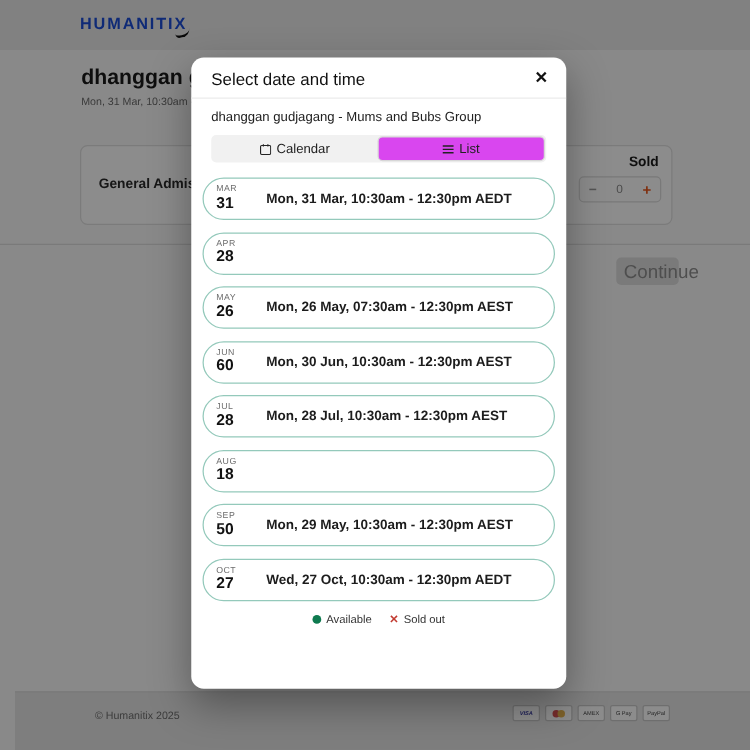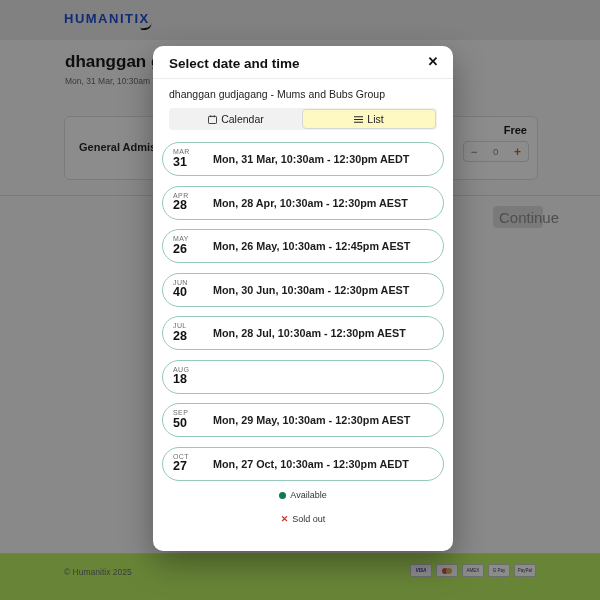--- a/index.html
+++ b/index.html
@@ -23,75 +23,75 @@
   .ticket-price{position:absolute;right:10px;top:7px;font-size:11px;font-weight:700;color:#1a1a1a;}
   .stepper{position:absolute;right:8px;top:24px;width:66px;height:21px;border:1px solid #dcdcdc;
     border-radius:4px;background:#fff;display:flex;align-items:center;justify-content:space-between;
     padding:0 7px;box-sizing:border-box;}
   .stepper .minus{color:#9a9a9a;font-size:11px;font-weight:700;}
   .stepper .qty{color:#8a8a8a;font-size:9.5px;}
   .stepper .plus{color:#e8571c;font-size:12px;font-weight:700;}
   .section-divider{position:absolute;left:0;right:0;top:195px;border-top:1px solid #dedede;}
   .continue-btn{position:absolute;left:493px;top:206px;width:50px;height:22px;background:#dedede;
     border:none;border-radius:4px;font-size:15px;color:#8f8f8f;font-family:inherit;}
-  .site-footer{position:absolute;left:0;right:0;top:553px;height:47px;background:#bef264;border-top:1px solid #dddddd;}
+  .site-footer{position:absolute;left:12px;right:0;top:553px;height:47px;background:#e5e5e5;border-top:1px solid #dddddd;}
   .copyright{position:absolute;left:64px;top:13px;font-size:8.5px;color:#6f6f6f;}
   .payments{position:absolute;right:64px;top:10px;display:flex;gap:4px;}
   .pay-badge{min-width:16px;height:11px;background:#fff;border:1px solid #c9c9c9;border-radius:2px;
     display:flex;align-items:center;justify-content:center;font-size:4.5px;color:#444;padding:0 2px;}
   .pay-badge.visa{font-style:italic;font-weight:800;color:#30339b;}
   .mc-circles{display:flex;}
   .mc-circles i{width:6px;height:6px;border-radius:50%;display:block;}
   .mc-circles i:first-child{background:#d65151;}
   .mc-circles i:last-child{background:#e6b34e;margin-left:-2px;}
   
   .overlay{position:absolute;inset:0;background:rgba(0,0,0,0.45);}
   
   .modal{position:absolute;left:153px;top:46px;width:300px;height:505px;background:#ffffff;
     border-radius:10px;box-shadow:0 12px 32px rgba(0,0,0,0.35);box-sizing:border-box;overflow:hidden;}
   .modal-header{position:relative;height:32px;border-bottom:1px solid #ececec;}
-  .modal-title{position:absolute;left:16px;top:10px;font-size:13.5px;font-weight:700;color:#111;}
+  .modal-title{position:absolute;left:16px;top:10px;font-size:13.5px;font-weight:400;color:#111;}
   .modal-close{position:absolute;right:10px;top:6px;width:20px;height:20px;border:none;background:transparent;
     font-size:13px;font-weight:700;color:#111;line-height:20px;text-align:center;padding:0;}
   .modal-sub{margin:9px 16px 0;font-size:10.5px;color:#222;}
   .tab-bar{margin:8px 16px 12px;height:22px;background:#f1f1f1;border-radius:4px;display:flex;
     box-sizing:border-box;padding:1px;}
   .tab{flex:1;display:flex;align-items:center;justify-content:center;gap:4px;font-size:10.5px;
     color:#222;border-radius:4px;background:transparent;border:none;font-family:inherit;}
-  .tab.active{background:#fef9c3;border:1px solid #d7d7d7;}
+  .tab.active{background:#d946ef;border:1px solid #d7d7d7;}
   .tab .ticon{display:inline-flex;align-items:center;}
   .date-list{margin:9px 9px 0;}
   .date-row{height:34px;border:1px solid #94c9bb;border-radius:17px;margin-bottom:9.5px;
     display:flex;align-items:center;padding:16px 10px;box-sizing:border-box;background:#fff;}
   .dr-cal{width:30px;display:flex;flex-direction:column;align-items:flex-start;line-height:1.1;}
   .dr-month{font-size:7px;color:#6d6d6d;letter-spacing:.4px;}
   .dr-day{font-size:12.5px;font-weight:700;color:#111;}
   .dr-label{margin-left:10px;font-size:10.8px;font-weight:600;color:#1c1c1c;white-space:nowrap;}
-  .legend{display:flex;align-items:center;justify-content:center;gap:14px;margin-top:2px;flex-direction:column;}
+  .legend{display:flex;align-items:center;justify-content:center;gap:14px;margin-top:2px;}
   .legend-item{display:flex;align-items:center;gap:4px;font-size:9px;color:#333;}
   .dot{width:7px;height:7px;border-radius:50%;background:#0e7a4f;}
   .cross{color:#c23a30;font-size:9px;font-weight:700;}
 </style>
 </head>
 <body>
 
 <div class="page">
   <div class="site-header">
     <div class="logo">
       <span>humanitix</span>
       <span class="swoosh"></span>
     </div>
   </div>
 
   <div class="event-title">dhanggan gudjagang - Mums and Bubs Group</div>
   <div class="event-sub">Mon, 31 Mar, 10:30am - 12:30pm AEDT</div>
 
   <div class="ticket-card">
     <div class="ticket-name">General Admission</div>
-    <div class="ticket-price">Free</div>
+    <div class="ticket-price">Sold</div>
     <div class="stepper">
       <span class="minus">−</span>
       <span class="qty">0</span>
       <span class="plus">+</span>
     </div>
   </div>
 
   <div class="section-divider"></div>
   <button class="continue-btn">Continue</button>
 
@@ -152,35 +152,34 @@
       <span class="dr-day">31</span>
     </span>
     <span class="dr-label">Mon, 31 Mar, 10:30am - 12:30pm AEDT</span>
   </div>
 
   <div class="date-row">
     <span class="dr-cal">
       <span class="dr-month">APR</span>
       <span class="dr-day">28</span>
     </span>
-    <span class="dr-label">Mon, 28 Apr, 10:30am - 12:30pm AEST</span>
   </div>
 
   <div class="date-row">
     <span class="dr-cal">
       <span class="dr-month">MAY</span>
       <span class="dr-day">26</span>
     </span>
-    <span class="dr-label">Mon, 26 May, 10:30am - 12:45pm AEST</span>
+    <span class="dr-label">Mon, 26 May, 07:30am - 12:30pm AEST</span>
   </div>
 
   <div class="date-row">
     <span class="dr-cal">
       <span class="dr-month">JUN</span>
-      <span class="dr-day">40</span>
+      <span class="dr-day">60</span>
     </span>
     <span class="dr-label">Mon, 30 Jun, 10:30am - 12:30pm AEST</span>
   </div>
 
   <div class="date-row">
     <span class="dr-cal">
       <span class="dr-month">JUL</span>
       <span class="dr-day">28</span>
     </span>
     <span class="dr-label">Mon, 28 Jul, 10:30am - 12:30pm AEST</span>
@@ -199,21 +198,21 @@
       <span class="dr-day">50</span>
     </span>
     <span class="dr-label">Mon, 29 May, 10:30am - 12:30pm AEST</span>
   </div>
 
   <div class="date-row">
     <span class="dr-cal">
       <span class="dr-month">OCT</span>
       <span class="dr-day">27</span>
     </span>
-    <span class="dr-label">Mon, 27 Oct, 10:30am - 12:30pm AEDT</span>
+    <span class="dr-label">Wed, 27 Oct, 10:30am - 12:30pm AEDT</span>
   </div>
 
 </div>
 
   <div class="legend">
     <span class="legend-item">
       <span class="dot"></span>
       <span>Available</span>
     </span>
     <span class="legend-item">

